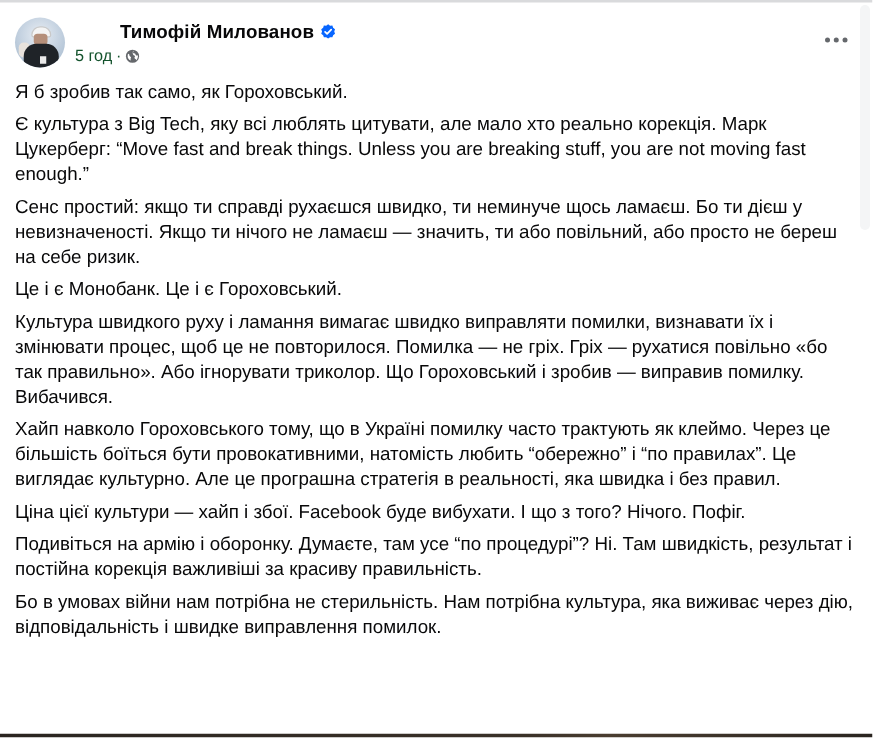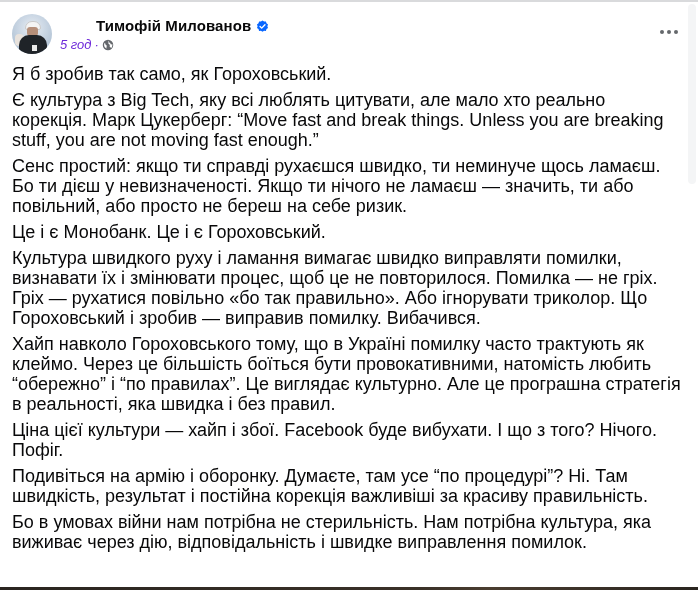--- a/index.html
+++ b/index.html
@@ -49,35 +49,35 @@
     .author-block { margin-left: 8px; display: flex; flex-direction: column; }
     .author-row { display: flex; align-items: center; height: 21px; margin-left: 36px; }
     .author-name {
       font-size: 15px; font-weight: bold; color: #080809; letter-spacing: 0.1px;
     }
     .verified-icon {
       width: 13px; height: 13px; margin-left: 5px; display: inline-block;
     }
     .meta-row {
       display: flex; align-items: center; height: 18px;
-      font-size: 13px; color: #6d28d9; font-style: italic;
+      font-size: 13px; color: #14532d;
     }
     .meta-dot { margin: 0 3px; }
     .globe-icon { width: 12px; height: 12px; display: inline-block; }
     .more-button {
       position: absolute; left: 656px; top: 22px; width: 26px; height: 20px;
       display: flex; align-items: center; justify-content: center; gap: 3px;
       cursor: pointer;
     }
     .more-button span {
       width: 4px; height: 4px; border-radius: 50%; background: #65686c; display: block;
     }
     .post-body {
       position: absolute; left: 12px; top: 64px; width: 672px;
-      font-size: 18px; line-height: 20px; color: #080809;
+      font-size: 15px; line-height: 20px; color: #080809;
     }
     .post-body p { margin: 0 0 6px 0; }
     .bottom-bar {
       position: absolute; left: 0; top: 587px; width: 698px; height: 3px;
       background: linear-gradient(90deg, #2a2520 0%, #3a3128 60%, #4a3d30 70%, #2a2520 100%);
     }
   </style>
 </head>
 <body>
 

